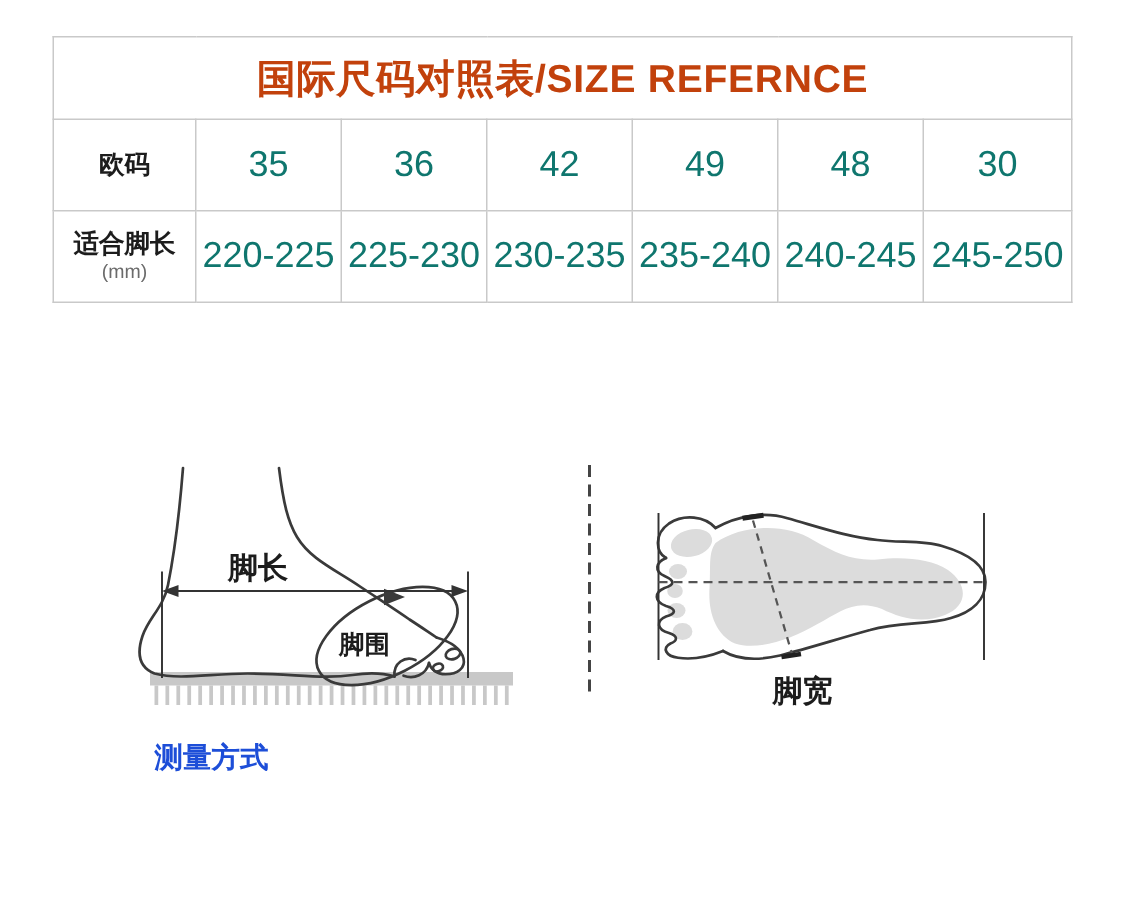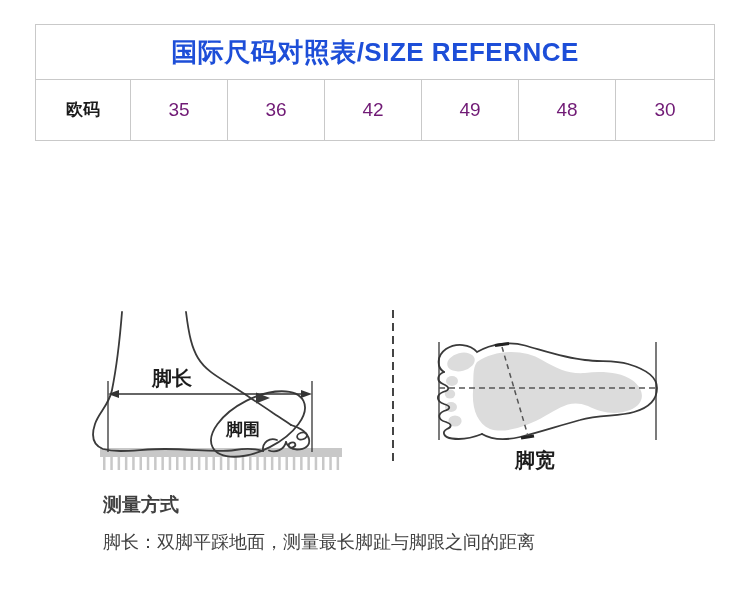--- a/index.html
+++ b/index.html
@@ -11,40 +11,40 @@
   
   .size-table{
     position:absolute;left:35px;top:24px;width:679px;
     border-collapse:collapse;table-layout:fixed;background:#fff;
   }
   .size-table td,.size-table th{
     border:1px solid #c9c9c9;text-align:center;vertical-align:middle;padding:0;
     color:#1c1c1c;
   }
   .size-table .title-cell{
-    height:54px;font-size:26px;font-weight:bold;letter-spacing:.5px;color:#1d4ed8;
+    height:54px;font-size:26px;font-weight:bold;letter-spacing:.5px;color:#c2410c;
   }
   .size-table .row-label{
     font-size:17px;font-weight:bold;line-height:1.15;height:60px;
   }
   .size-table .row-label .unit{
     display:block;font-size:13px;font-weight:normal;color:#6b6b6b;margin-top:2px;
   }
   .size-table .row-label .unit:empty{display:none;}
-  .size-table .val{font-size:19px;height:60px;color:#701a75;margin-left:16px;}
+  .size-table .val{font-size:24px;height:60px;color:#0f766e;margin-left:16px;}
   
   .diagram-svg{position:absolute;left:0;top:278px;}
   .sketch{stroke:#3a3a3a;fill:none;stroke-width:1.8;stroke-linecap:round;}
   .thin{stroke:#333;stroke-width:1.3;}
   .svg-label{
     font-family:"Liberation Sans","DejaVu Sans",sans-serif;font-weight:bold;
     fill:#1c1c1c;text-anchor:middle;paint-order:stroke;stroke:#ffffff;stroke-width:3px;
   }
   
-  .measure-method{position:absolute;left:103px;top:492px;color:#404040;}
+  .measure-method{position:absolute;left:103px;top:492px;color:#1d4ed8;}
   .measure-method .heading{font-size:19px;font-weight:bold;margin:0 0 10px 0;}
   .measure-method .line{font-size:18px;line-height:28px;margin:0;}
 </style>
 </head>
 <body>
 
 <table class="size-table">
   <colgroup>
     <col style="width:95px">
       <col style="width:97px">
@@ -62,20 +62,32 @@
     <th class="row-label">
       <span>欧码</span>
       
     </th>
     <td class="val">35</td>
     <td class="val">36</td>
     <td class="val">42</td>
     <td class="val">49</td>
     <td class="val">48</td>
     <td class="val">30</td>
+  </tr>
+  <tr>
+    <th class="row-label">
+      <span>适合脚长</span>
+      <span class="unit">(mm)</span>
+    </th>
+    <td class="val">220-225</td>
+    <td class="val">225-230</td>
+    <td class="val">230-235</td>
+    <td class="val">235-240</td>
+    <td class="val">240-245</td>
+    <td class="val">245-250</td>
   </tr>
 </tbody>
   </table>
 
 <svg class="diagram-svg" width="750" height="215" viewBox="0 0 750 215">
 
   <g>
 
     <g>
       <rect x="100" y="170" width="242" height="9" fill="#c8c8c8"></rect>
@@ -147,14 +159,13 @@
       <line x1="502" y1="69" x2="528" y2="158" stroke="#555" stroke-width="1.5" stroke-dasharray="5 4"></line>
       <line x1="495" y1="67.5" x2="509" y2="65.5" stroke="#222" stroke-width="3.2"></line>
       <line x1="521" y1="160" x2="534" y2="158" stroke="#222" stroke-width="3.2"></line>
     </g>
     <text class="svg-label" x="535" y="189" font-size="20">脚宽</text>
   </g>
 </svg>
 
 <div class="measure-method">
   <p class="heading">测量方式</p>
-  <p class="line">脚长：双脚平踩地面，测量最长脚趾与脚跟之间的距离</p>
 </div>
 
 </body></html>

